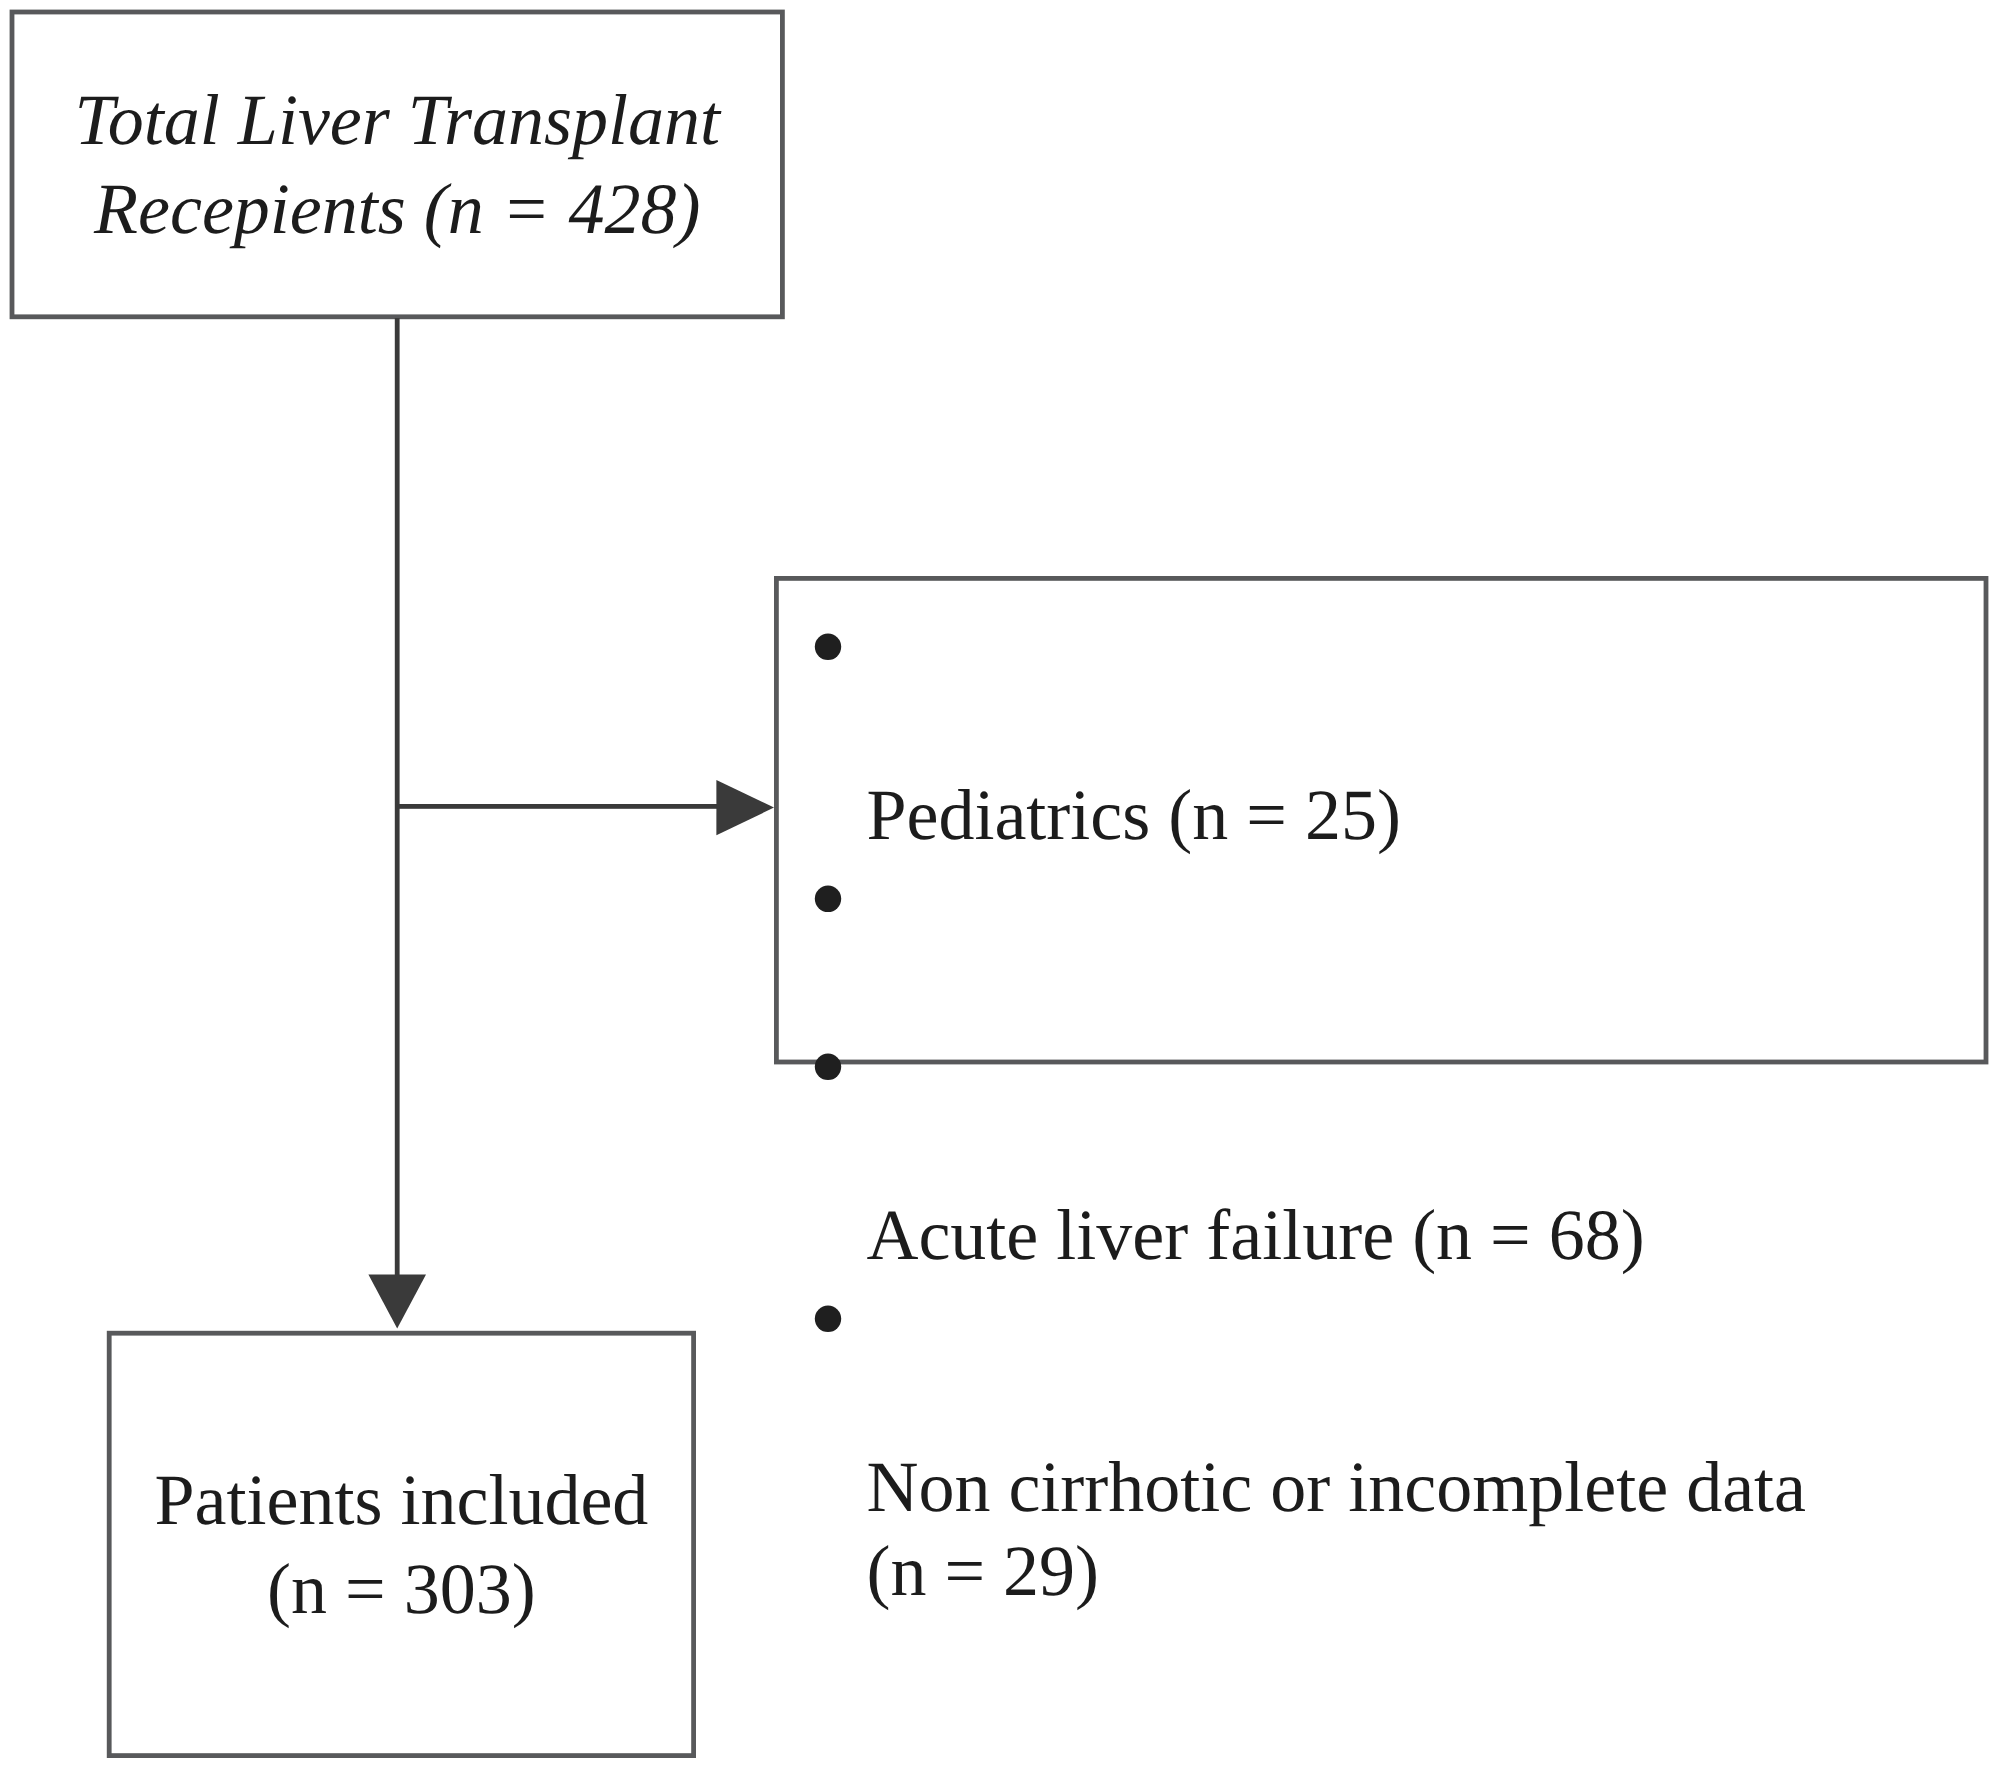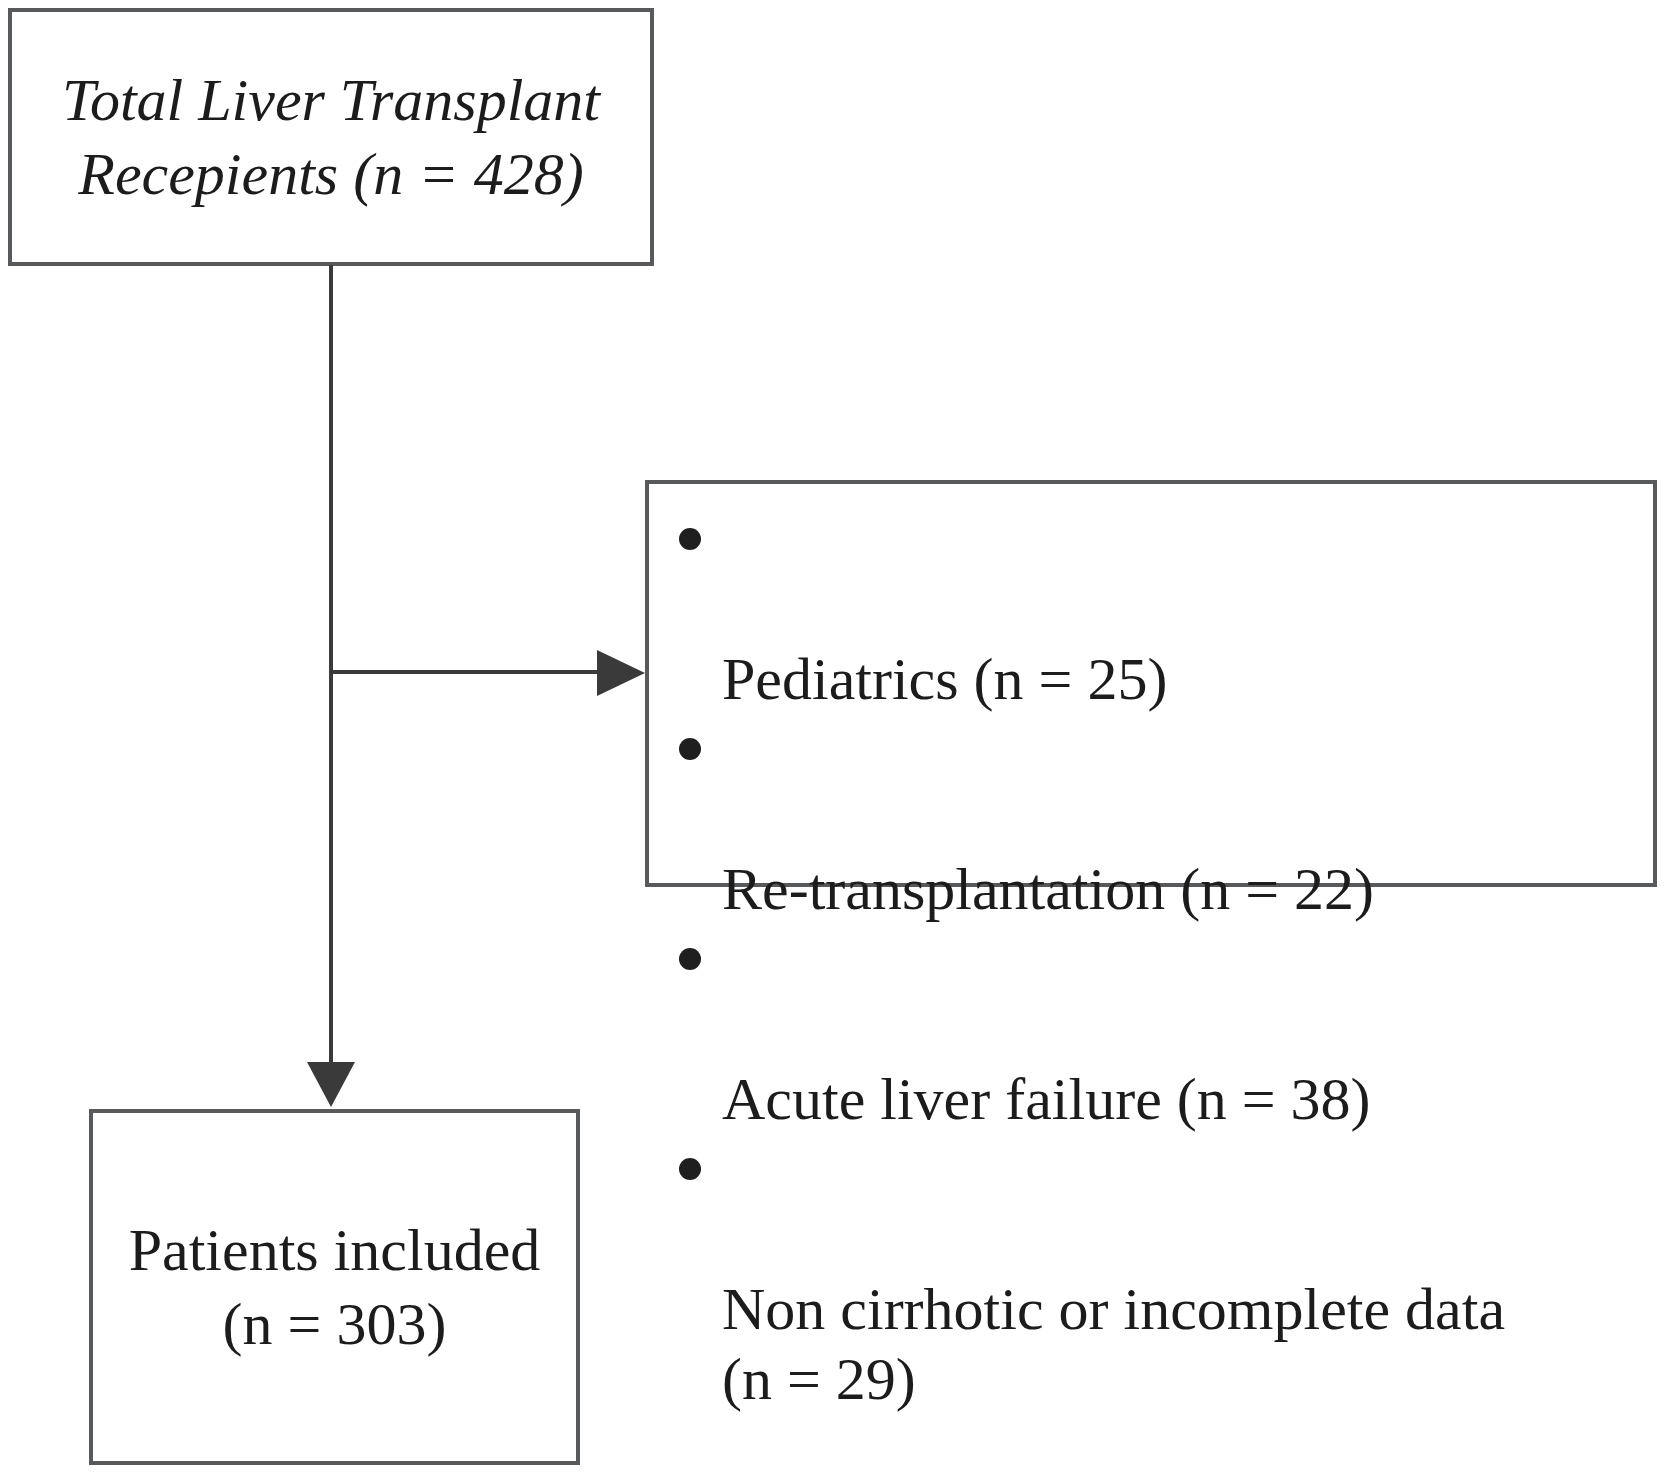--- a/index.html
+++ b/index.html
@@ -109,25 +109,24 @@
   <div class="arrowhead-down"></div>
 
   <div class="flow-box exclusion-box">
     <ul class="exclusion-list">
       <li class="exclusion-item">
         <span class="bullet"></span>
         <span>Pediatrics (n = 25)</span>
       </li>
       <li class="exclusion-item">
         <span class="bullet"></span>
-        <span>Re-transplantation (n = 22)</span>
       </li>
       <li class="exclusion-item">
         <span class="bullet"></span>
-        <span>Acute liver failure (n = 38)</span>
+        <span>Acute liver failure (n = 68)</span>
       </li>
       <li class="exclusion-item">
         <span class="bullet"></span>
         <span>Non cirrhotic or incomplete data
 (n = 29)</span>
       </li>
     </ul>
   </div>
 
   <div class="flow-box centered-text bottom-box">

